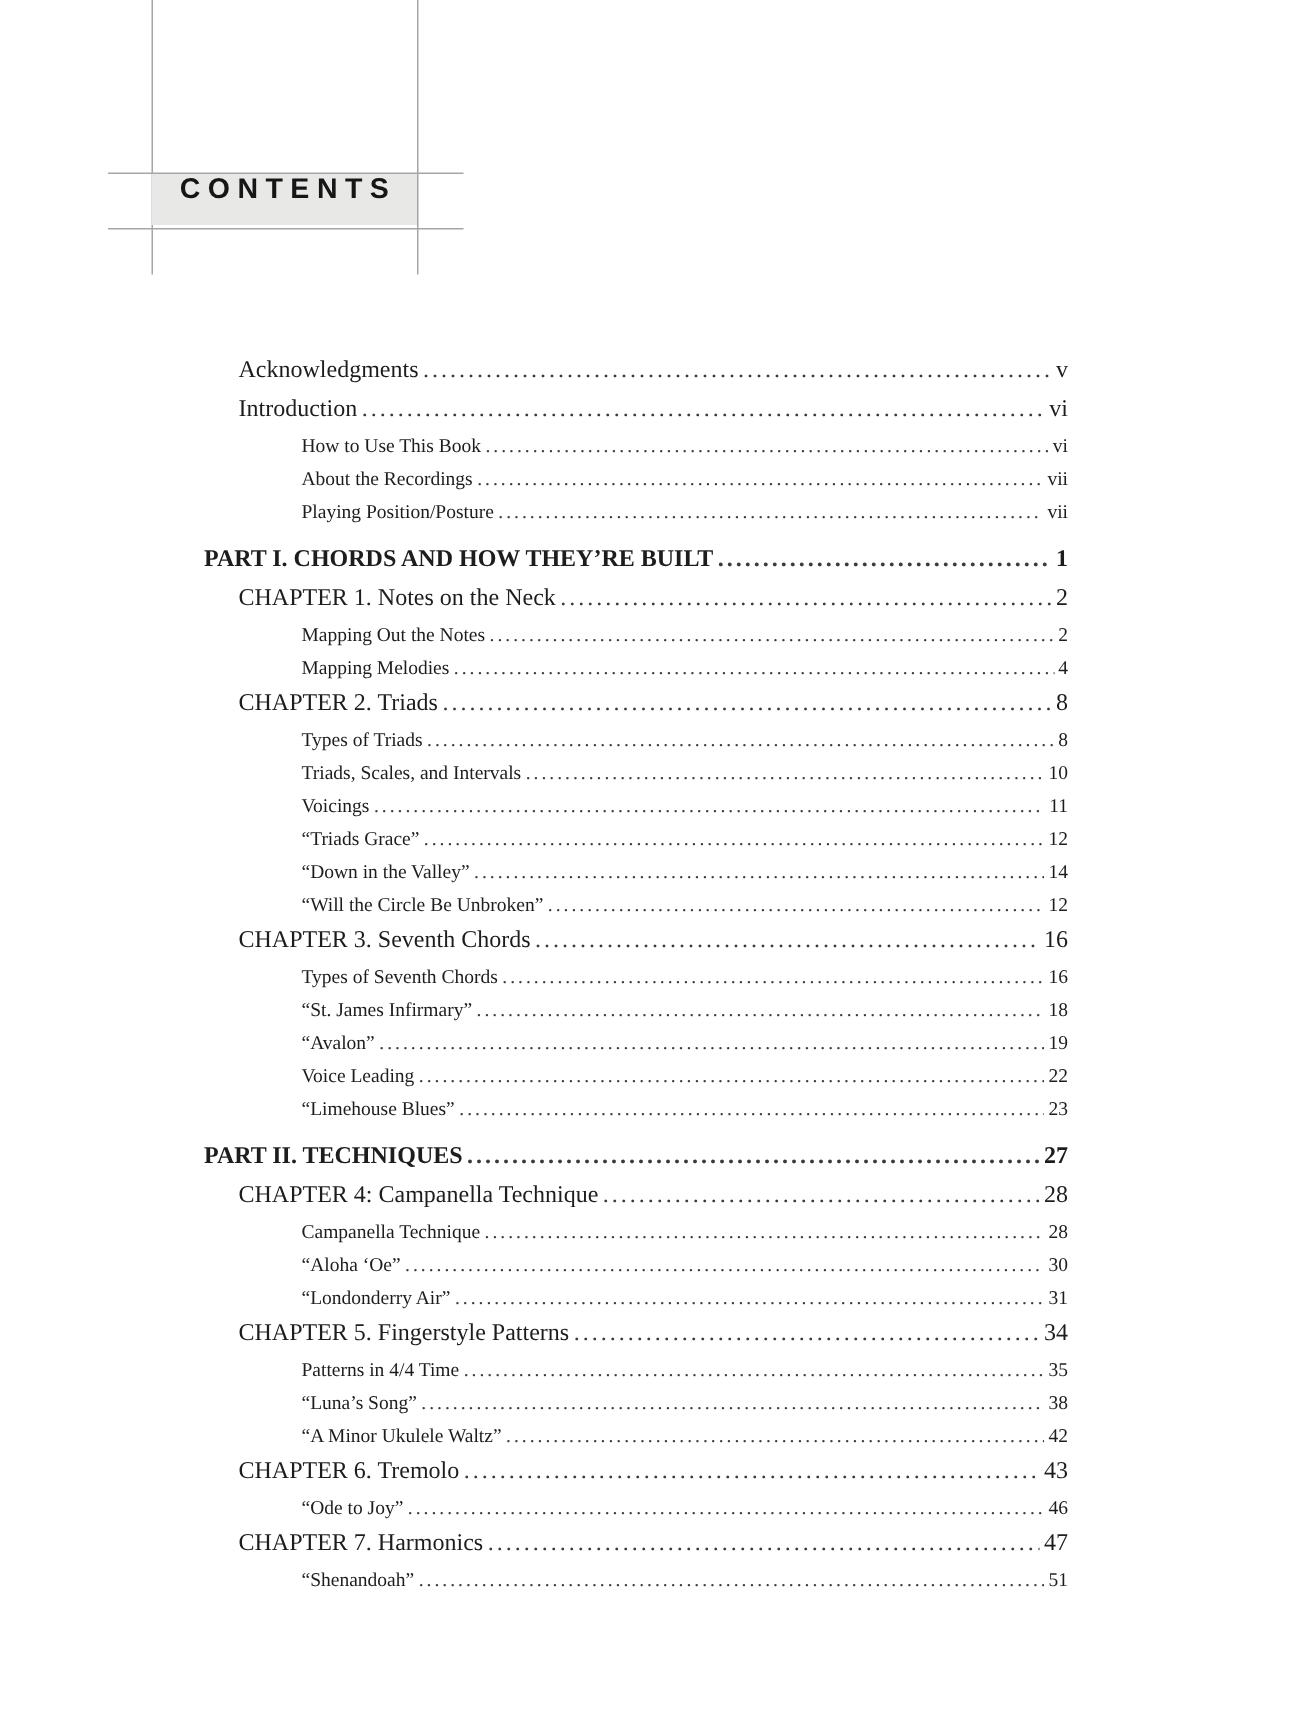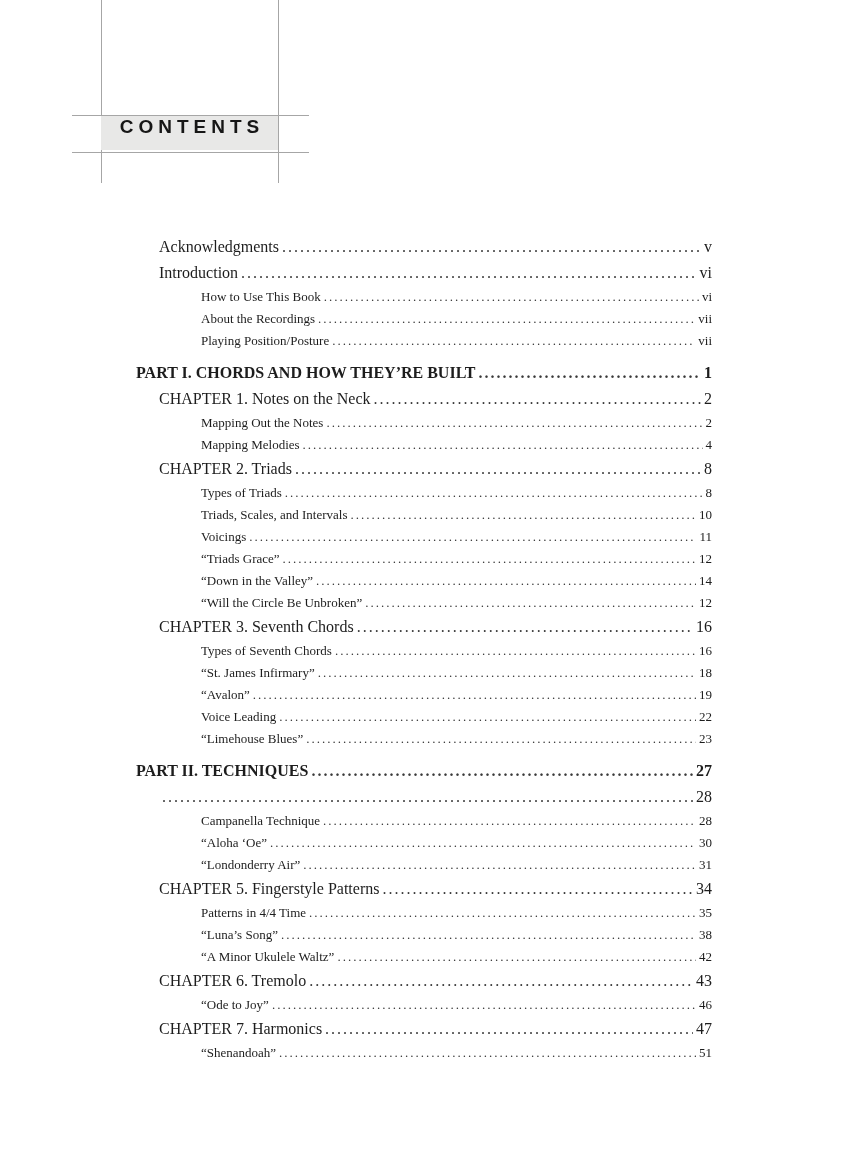--- a/index.html
+++ b/index.html
@@ -169,20 +169,21 @@
       <span class="title">“Limehouse Blues”</span>
       <span class="leader"></span>
       <span class="page">23</span>
     </div>
     <div class="row lvl0">
       <span class="title">PART II. TECHNIQUES</span>
       <span class="leader"></span>
       <span class="page">27</span>
     </div>
     <div class="row lvl1">
+      <span class="title">CHAPTER 4: Campanella Technique</span>
       <span class="leader"></span>
       <span class="page">28</span>
     </div>
     <div class="row lvl2">
       <span class="title">Campanella Technique</span>
       <span class="leader"></span>
       <span class="page">28</span>
     </div>
     <div class="row lvl2">
       <span class="title">“Aloha ‘Oe”</span>

